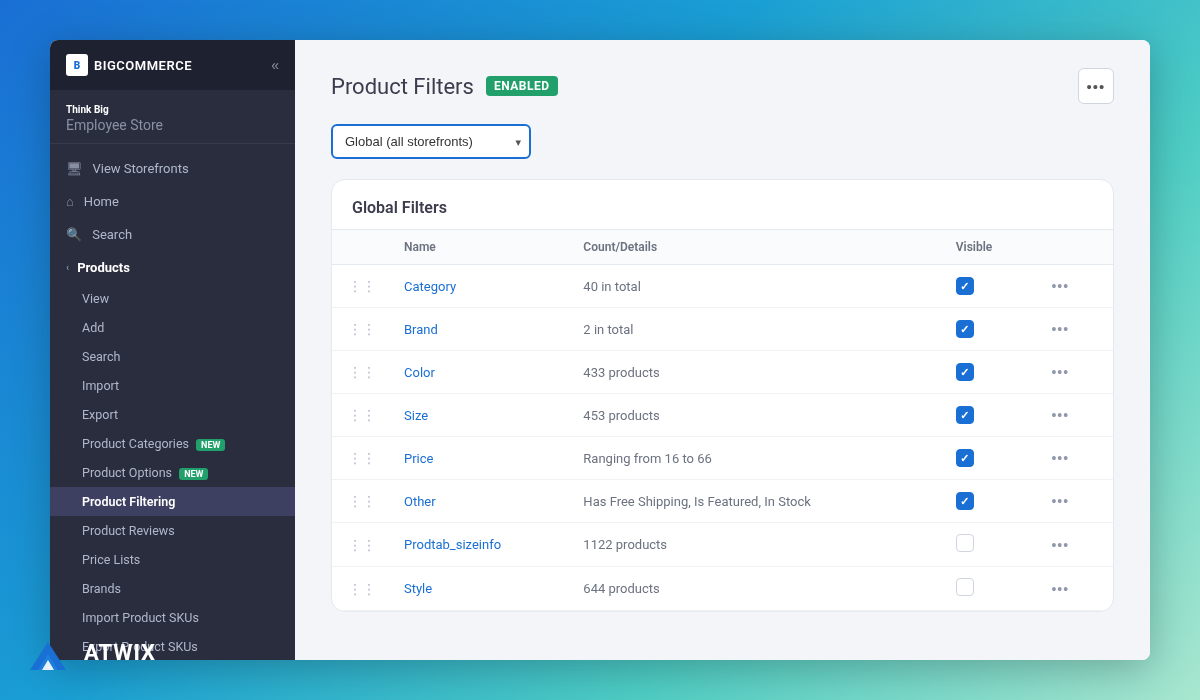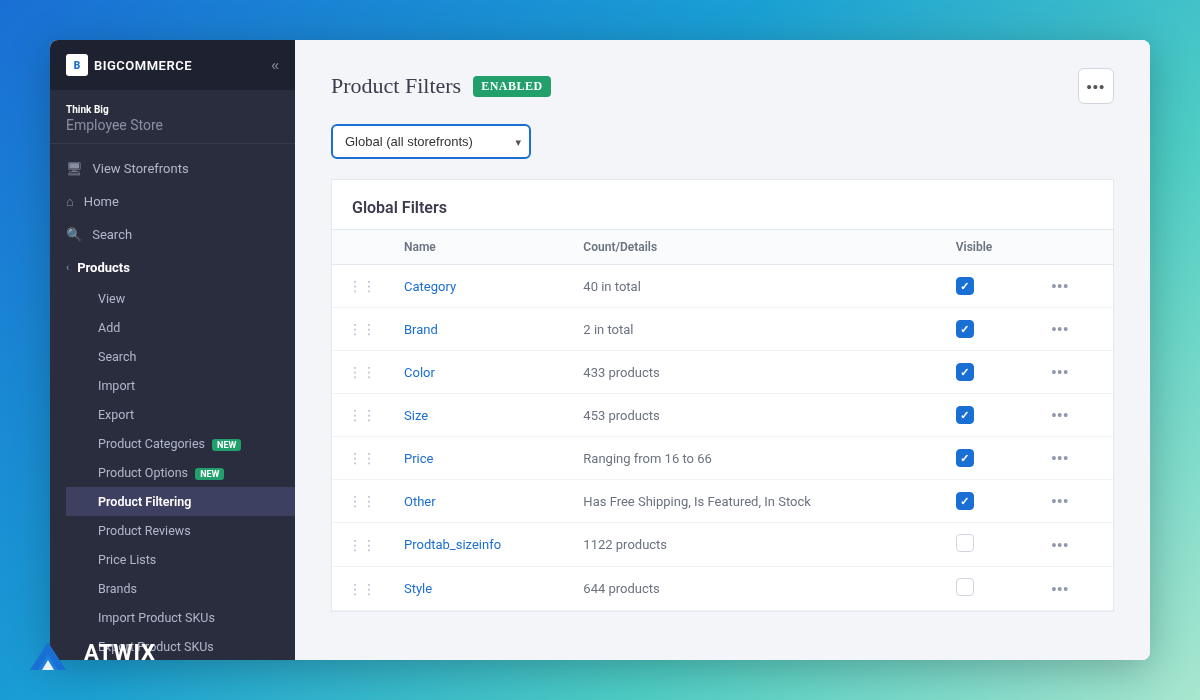--- a/index.html
+++ b/index.html
@@ -101,21 +101,21 @@
       display: flex;
       align-items: center;
       gap: 8px;
       padding: 9px 16px;
       color: #fff;
       font-size: 13px;
       font-weight: 700;
       cursor: pointer;
     }
     .sidebar-section-header .chevron { font-size: 10px; color: #8890a4; }
-    .sidebar-sub-items { padding-left: 16px; }
+    .sidebar-sub-items { padding-left: 0; }
     .sidebar-sub-item {
       padding: 7px 16px 7px 32px;
       color: #b0b8cc;
       font-size: 12.5px;
       cursor: pointer;
     }
     .sidebar-sub-item.active { background: #3d4060; color: #fff; font-weight: 600; }
     .badge-new {
       background: #22a06b;
       color: #fff;
@@ -141,21 +141,20 @@
     .page-header {
       display: flex;
       align-items: center;
       justify-content: space-between;
       margin-bottom: 20px;
     }
     .page-title-row {
       display: flex;
       align-items: center;
       gap: 12px;
-      font-family: Liberation Serif, serif;
     }
     .page-title {
       font-size: 22px;
       font-weight: 400;
       color: #3c3c4e;
     }
     .enabled-badge {
       background: #22a06b;
       color: #fff;
       font-size: 12px;
@@ -213,21 +212,21 @@
       position: absolute;
       right: 10px;
       top: 50%;
       transform: translateY(-50%);
       pointer-events: none;
       color: #555;
       font-size: 11px;
     }
     .filters-card {
       background: #fff;
-      border-radius: 0;
+      border-radius: 14px;
       border: 1px solid #e4e8ef;
       overflow: hidden;
     }
     .filters-card-title {
       padding: 18px 20px 12px;
       font-size: 16px;
       font-weight: 600;
       color: #3c3c4e;
     }
     .filters-table {

